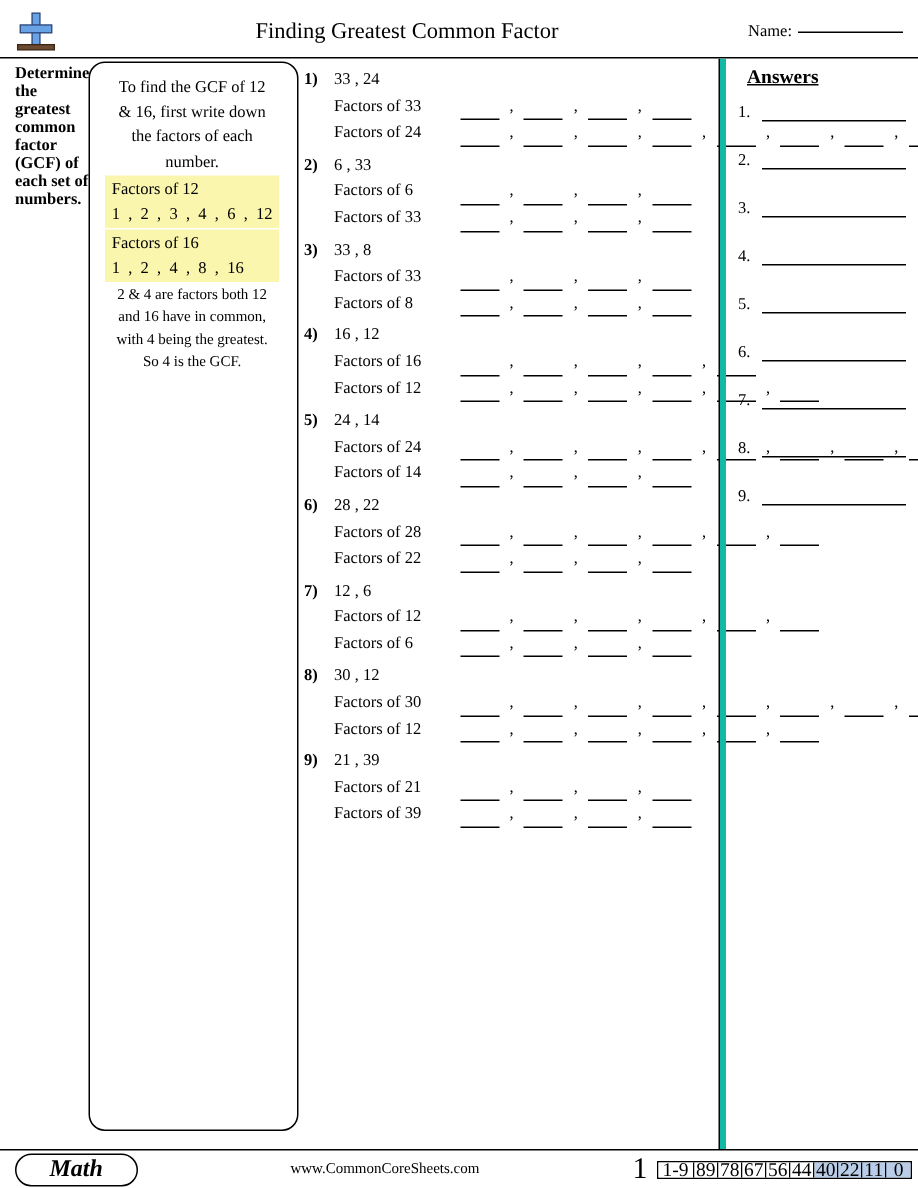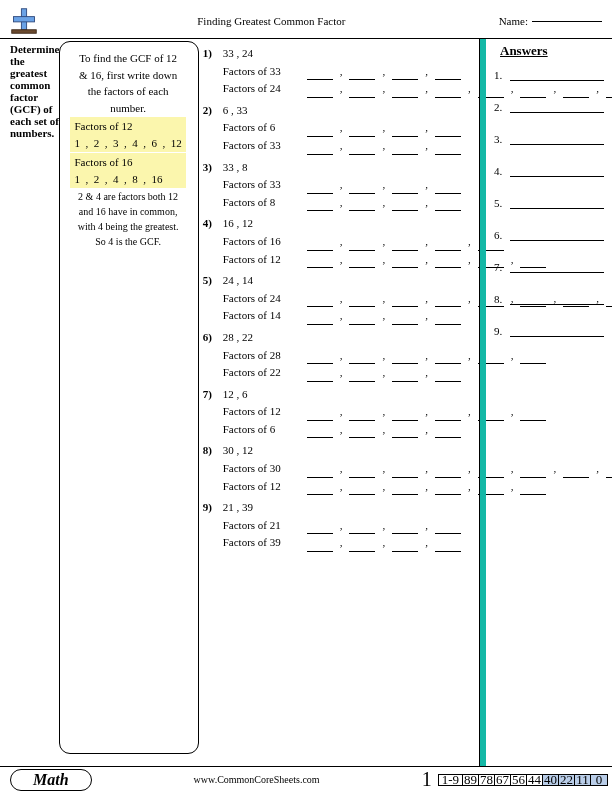--- a/index.html
+++ b/index.html
@@ -26,21 +26,21 @@
     border-bottom: 1px solid #000;
   }
   .logo {
     width: 28px; height: 30px;
     display: flex; align-items: center; justify-content: center;
     margin-right: 6px;
   }
   .title {
     flex: 1;
     text-align: center;
-    font-size: 11px;
+    font-size: 15px;
     font-family: "Times New Roman", serif;
   }
   .name-label {
     font-size: 11px;
     font-family: "Times New Roman", serif;
   }
   .name-line {
     display: inline-block;
     border-bottom: 1px solid #000;
     width: 70px;
@@ -55,21 +55,21 @@
   }
   .main {
     width: 480px;
     border-right: 1px solid #000;
     padding: 2px 10px 4px 10px;
     display: flex;
     flex-direction: row;
   }
   .aside {
     flex: 1;
-    border-left: 6px solid #14b8a6;
+    border-left: 4px solid #14b8a6;
     padding: 2px 8px 4px 8px;
   }
   .aside-title {
     font-weight: bold;
     text-decoration: underline;
     font-size: 13px;
     margin: 2px 0 10px 6px;
   }
   .ans-row {
     display: flex;

